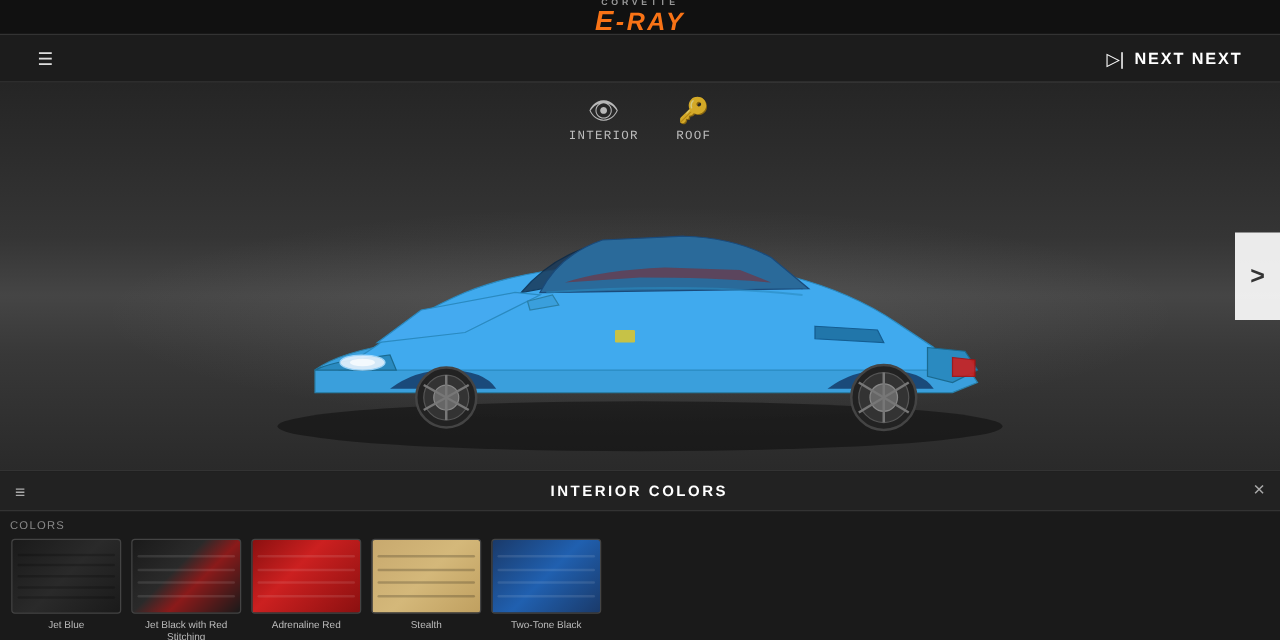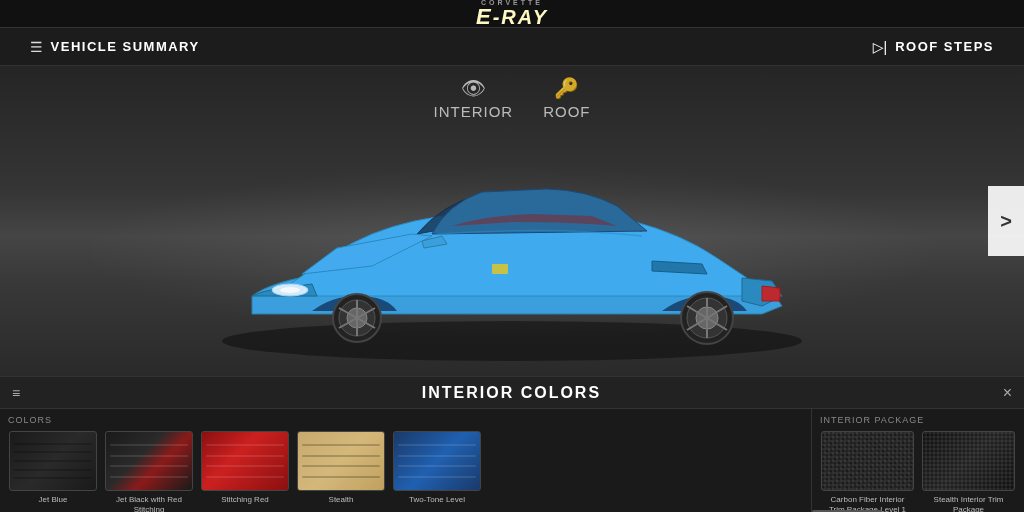--- a/index.html
+++ b/index.html
@@ -85,24 +85,25 @@
       align-items: center;
       gap: 3px;
       cursor: pointer;
       color: #ddd;
     }
     .view-btn-icon {
       font-size: 20px;
       opacity: 0.8;
     }
     .view-btn-label {
-      font-size: 15px;
+      font-size: 10px;
       letter-spacing: 1px;
       color: #bbb;
       text-transform: uppercase;
+      font-family: Liberation Mono, monospace;
     }
 
     
     #car-display {
       position: absolute;
       bottom: 10px;
       left: 50%;
       transform: translateX(-50%);
       width: 680px;
       height: 270px;
@@ -151,21 +152,21 @@
       justify-content: space-between;
       padding: 0 12px;
       border-bottom: 1px solid #333;
     }
     #menu-icon {
       font-size: 14px;
       color: #aaa;
       cursor: pointer;
     }
     #interior-title {
-      font-size: 16px;
+      font-size: 12px;
       font-weight: bold;
       letter-spacing: 2px;
       color: white;
       text-transform: uppercase;
     }
     #close-icon {
       font-size: 16px;
       color: #aaa;
       cursor: pointer;
       line-height: 1;
@@ -332,21 +333,21 @@
     .corvette-small {
       font-size: 7px;
       color: #999;
       letter-spacing: 3px;
       font-weight: bold;
       text-transform: uppercase;
     }
     .eray-big {
       font-size: 20px;
       font-weight: 900;
-      color: #fef9c3;
+      color: #f97316;
       letter-spacing: 2px;
       font-style: italic;
       line-height: 1;
     }
     .eray-big .e-letter {
       font-size: 22px;
     }
   </style>
 </head>
 <body>
@@ -358,25 +359,24 @@
       <span class="eray-big">
         <span class="e-letter">E</span>-RAY
       </span>
     </div>
   </div>
 </div>
 
 <div id="nav-bar">
   <div class="nav-item">
     <span class="nav-icon">☰</span>
-    <span class="nav-label">VEHICLE SUMMARY</span>
   </div>
   <div class="nav-item">
     <span class="next-steps-icon">▷|</span>
-    <span class="nav-label">ROOF STEPS</span>
+    <span class="nav-label">NEXT NEXT</span>
   </div>
 </div>
 
 <div id="main-viewer">
 
   <div id="view-controls">
     <div class="view-btn">
       <span class="view-btn-icon">👁</span>
       <span class="view-btn-label">INTERIOR</span>
     </div>
@@ -488,21 +488,21 @@
 
         <div class="swatch-item">
           <div class="swatch-img swatch-adrenaline-red">
             <div class="seat-lines">
               <div class="seat-line"></div>
                 <div class="seat-line"></div>
               <div class="seat-line"></div>
                 <div class="seat-line"></div>
             </div>
           </div>
-          <span class="swatch-label">Stitching Red</span>
+          <span class="swatch-label">Adrenaline Red</span>
         </div>
 
         <div class="swatch-item">
           <div class="swatch-img swatch-natural">
             <div class="seat-lines">
               <div class="seat-line-dark"></div>
                 <div class="seat-line-dark"></div>
               <div class="seat-line-dark"></div>
                 <div class="seat-line-dark"></div>
             </div>
@@ -512,43 +512,20 @@
 
         <div class="swatch-item">
           <div class="swatch-img swatch-two-tone-blue">
             <div class="seat-lines">
               <div class="seat-line"></div>
                 <div class="seat-line"></div>
               <div class="seat-line"></div>
                 <div class="seat-line"></div>
             </div>
           </div>
-          <span class="swatch-label">Two-Tone Level</span>
+          <span class="swatch-label">Two-Tone Black</span>
         </div>
 
       </div>
     </div>
 
-    <div id="package-section">
-      <div id="package-label">INTERIOR PACKAGE</div>
-      <div id="package-row">
-
-        <div class="package-item">
-          <div class="package-img swatch-carbon-fiber">
-            <div class="carbon-grid"></div>
-          </div>
-          <span class="swatch-label">Carbon Fiber Interior Trim Package Level 1</span>
-        </div>
-
-        <div class="package-item">
-          <div class="package-img swatch-stealth">
-            <div class="carbon-grid"></div>
-          </div>
-          <span class="swatch-label">Stealth Interior Trim Package</span>
-        </div>
-
-      </div>
-
-      
-      <div id="next-image-btn" style="position:relative; margin-top:4px; display:inline-block;">next image</div>
-    </div>
   </div>
 </div>
 
 </body></html>

